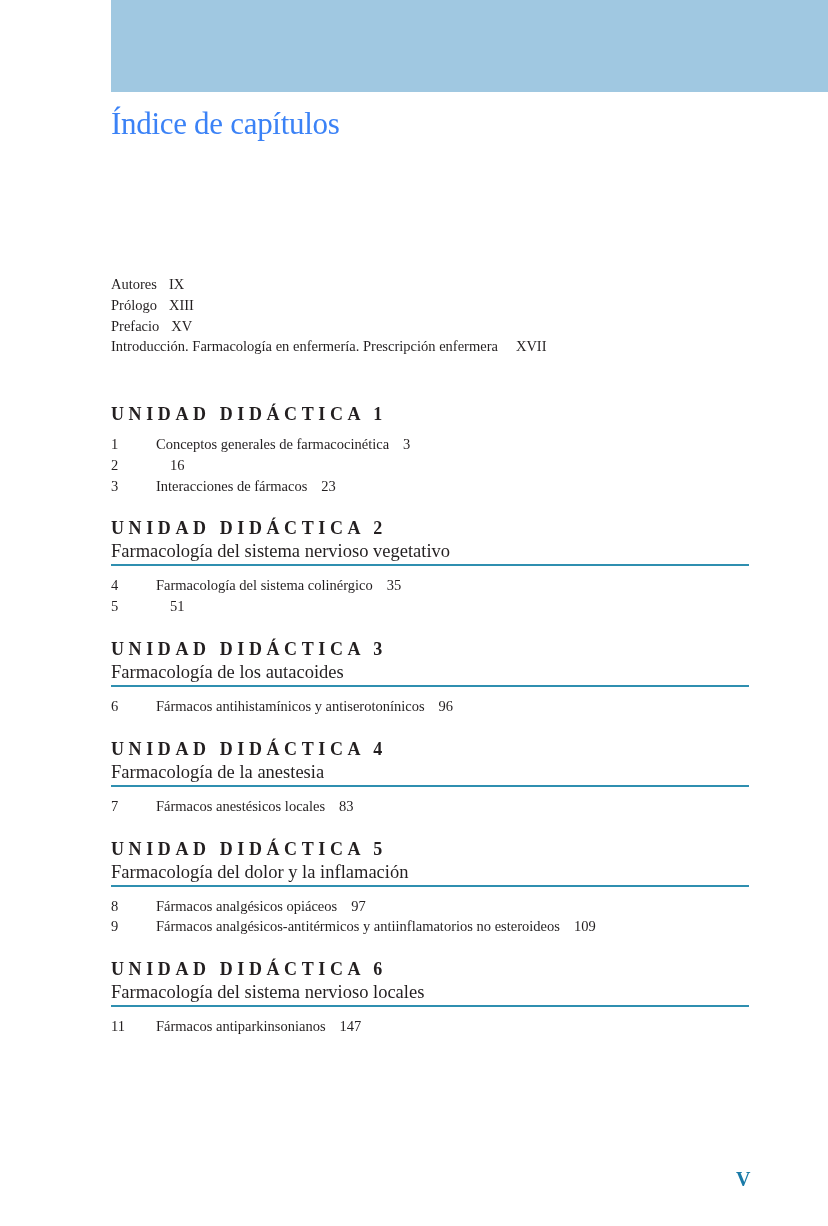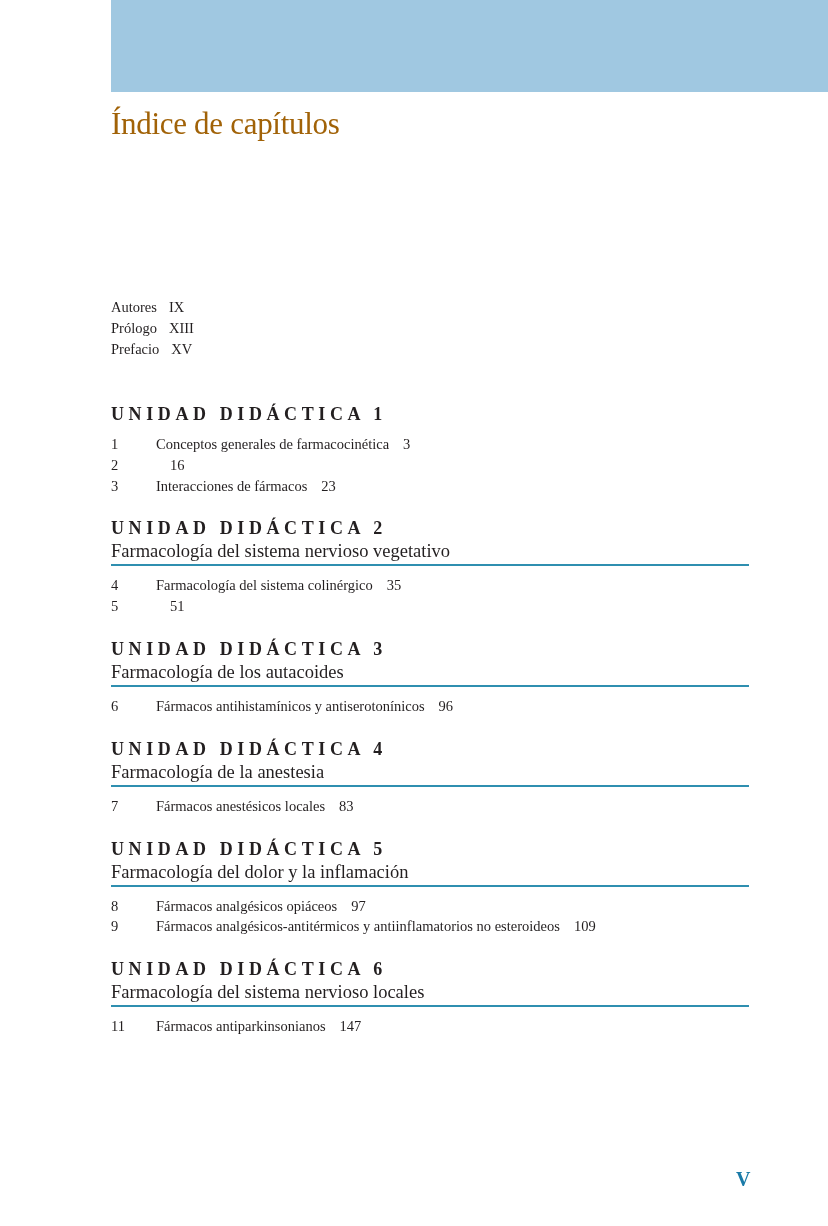--- a/index.html
+++ b/index.html
@@ -1,20 +1,20 @@
 <!DOCTYPE html>
 <html><head>
   <meta charset="utf-8">
   <style>
     html, body { margin: 0; padding: 0; background: #ffffff; }
     body { width: 828px; height: 1226px; position: relative; overflow: hidden;
            font-family: "Liberation Serif", "DejaVu Serif", serif; color: #231f20; }
     .banner { position: absolute; left: 111px; top: 0; width: 717px; height: 92px; background: #a0c8e1; }
-    .page-title { position: absolute; left: 111px; top: 106px; font-size: 31px; font-weight: normal; margin: 0; letter-spacing: -0.3px; color: #a16207; }
-    .front { position: absolute; left: 111px; top: 297px; font-size: 14.5px; line-height: 20.8px; }
+    .page-title { position: absolute; left: 111px; top: 106px; font-size: 31px; font-weight: normal; margin: 0; letter-spacing: -0.3px; color: #3b82f6; }
+    .front { position: absolute; left: 111px; top: 274px; font-size: 14.5px; line-height: 20.8px; }
     .front .row { white-space: nowrap; }
     .front .pg { margin-left: 12px; }
     .units { position: absolute; left: 111px; top: 403px; width: 638px; }
     .unit { margin-bottom: 21px; }
     .unit-label { font-size: 18px; letter-spacing: 4.6px; font-weight: bold; line-height: 22px; color: #231f20; }
     .unit-title { font-size: 18.5px; line-height: 24px; padding-bottom: 1px; border-bottom: 2px solid #2f8fb0; color: #231f20; }
     .chapters { margin-top: 9px; font-size: 14.5px; line-height: 20.8px; }
     .chapter { display: flex; white-space: nowrap; }
     .chapter .num { width: 45px; }
     .chapter .pg { margin-left: 14px; }
@@ -28,20 +28,23 @@
 
 <div class="front">
   <div class="row">
     <span>Autores</span><span class="pg">IX</span>
   </div>
   <div class="row">
     <span>Prólogo</span><span class="pg">XIII</span>
   </div>
   <div class="row">
     <span>Prefacio</span><span class="pg">XV</span>
+  </div>
+  <div class="row">
+    <span>Introducción. Farmacología en enfermería. Prescripción enfermera</span><span class="pg" style="margin-left:18px">XVII</span>
   </div>
 </div>
 
 <div class="units">
 
   <div class="unit">
     <div class="unit-label">UNIDAD DIDÁCTICA 1</div>
     <div class="chapters">
       <div class="chapter">
           <span class="num">1</span>

